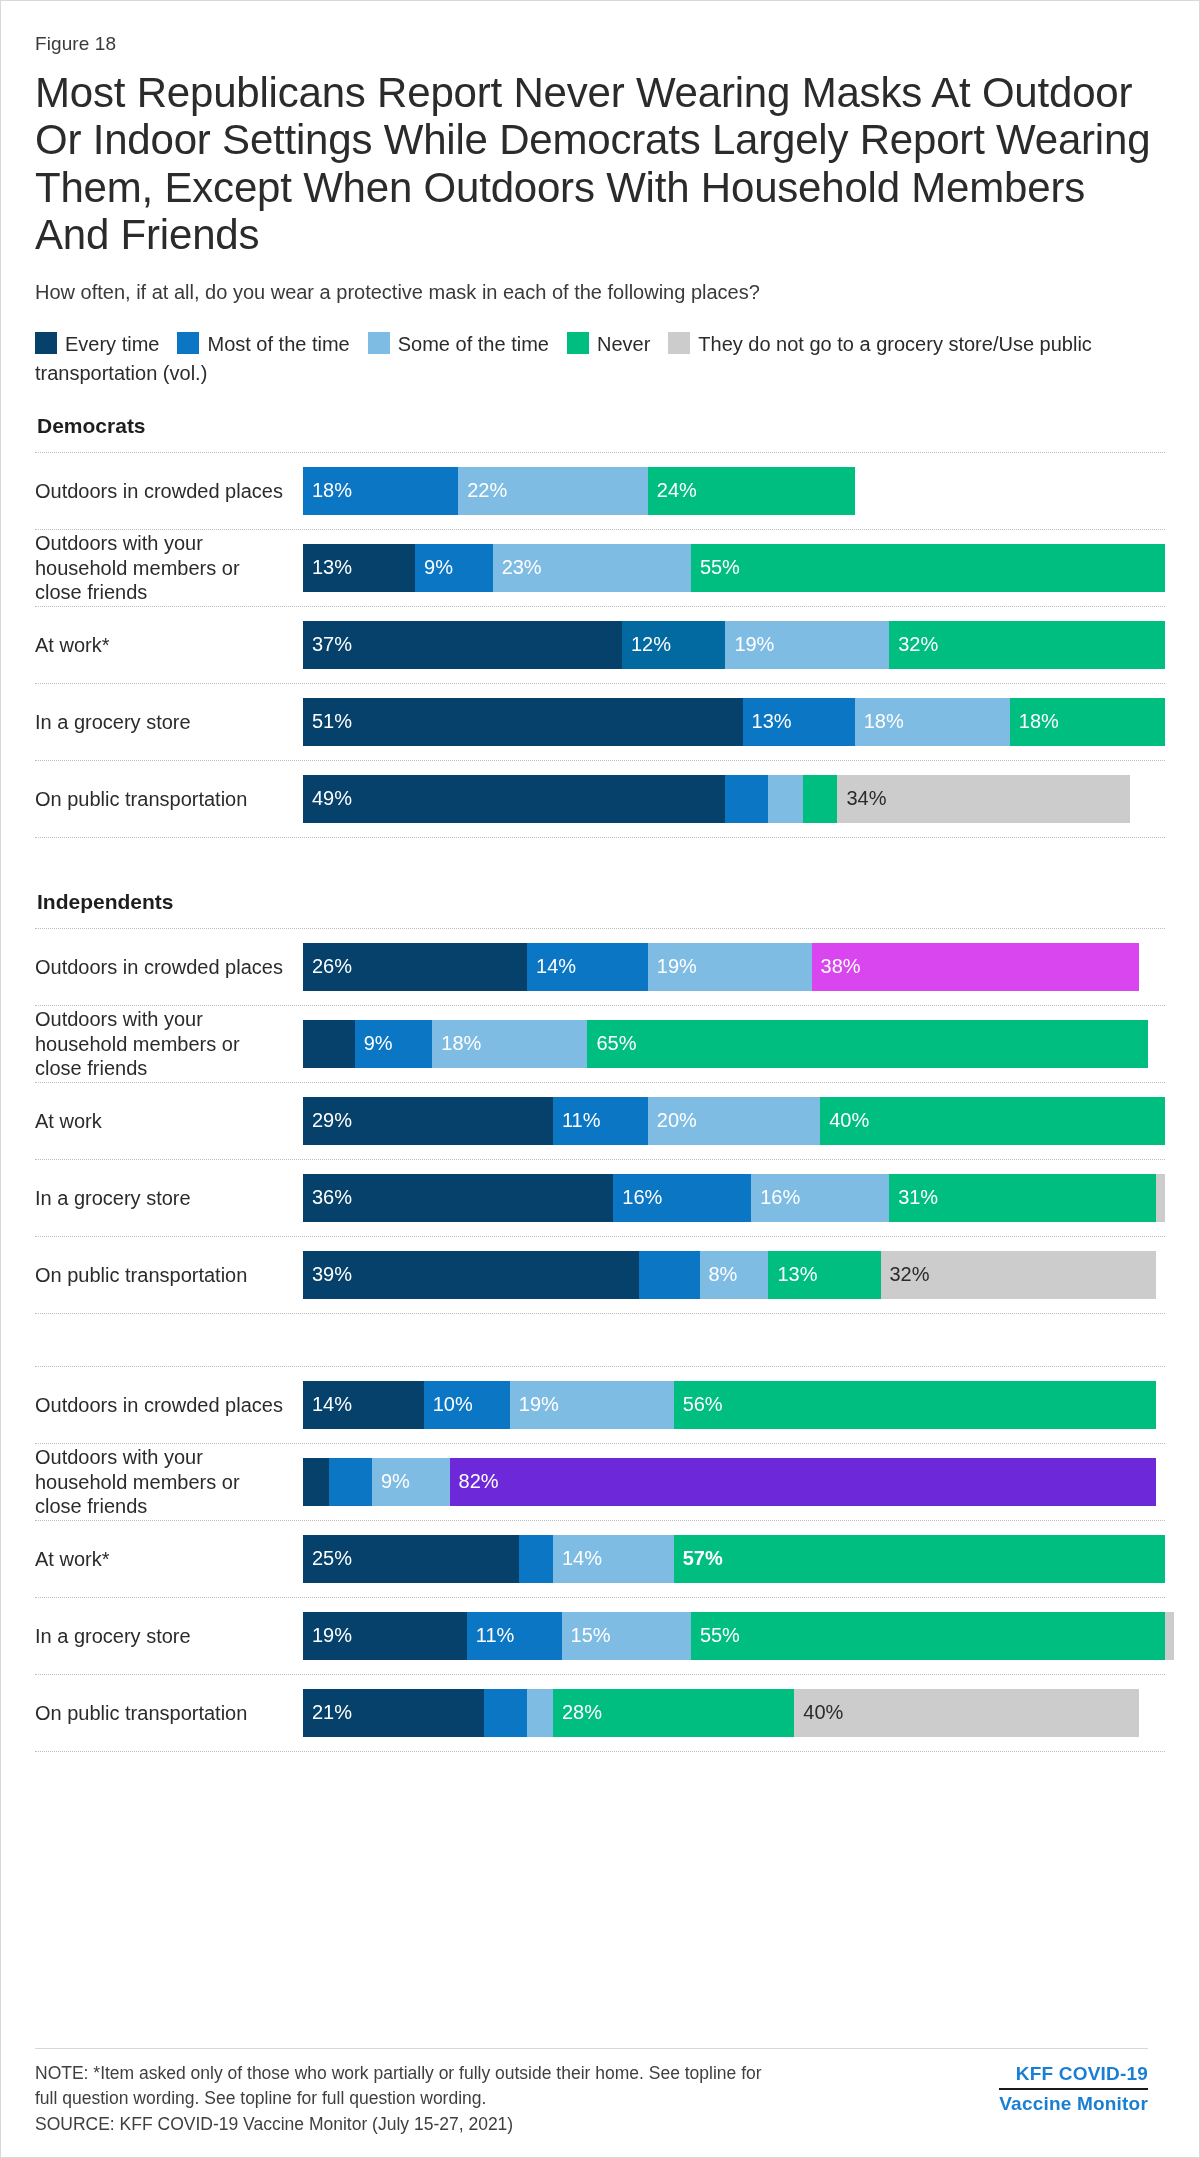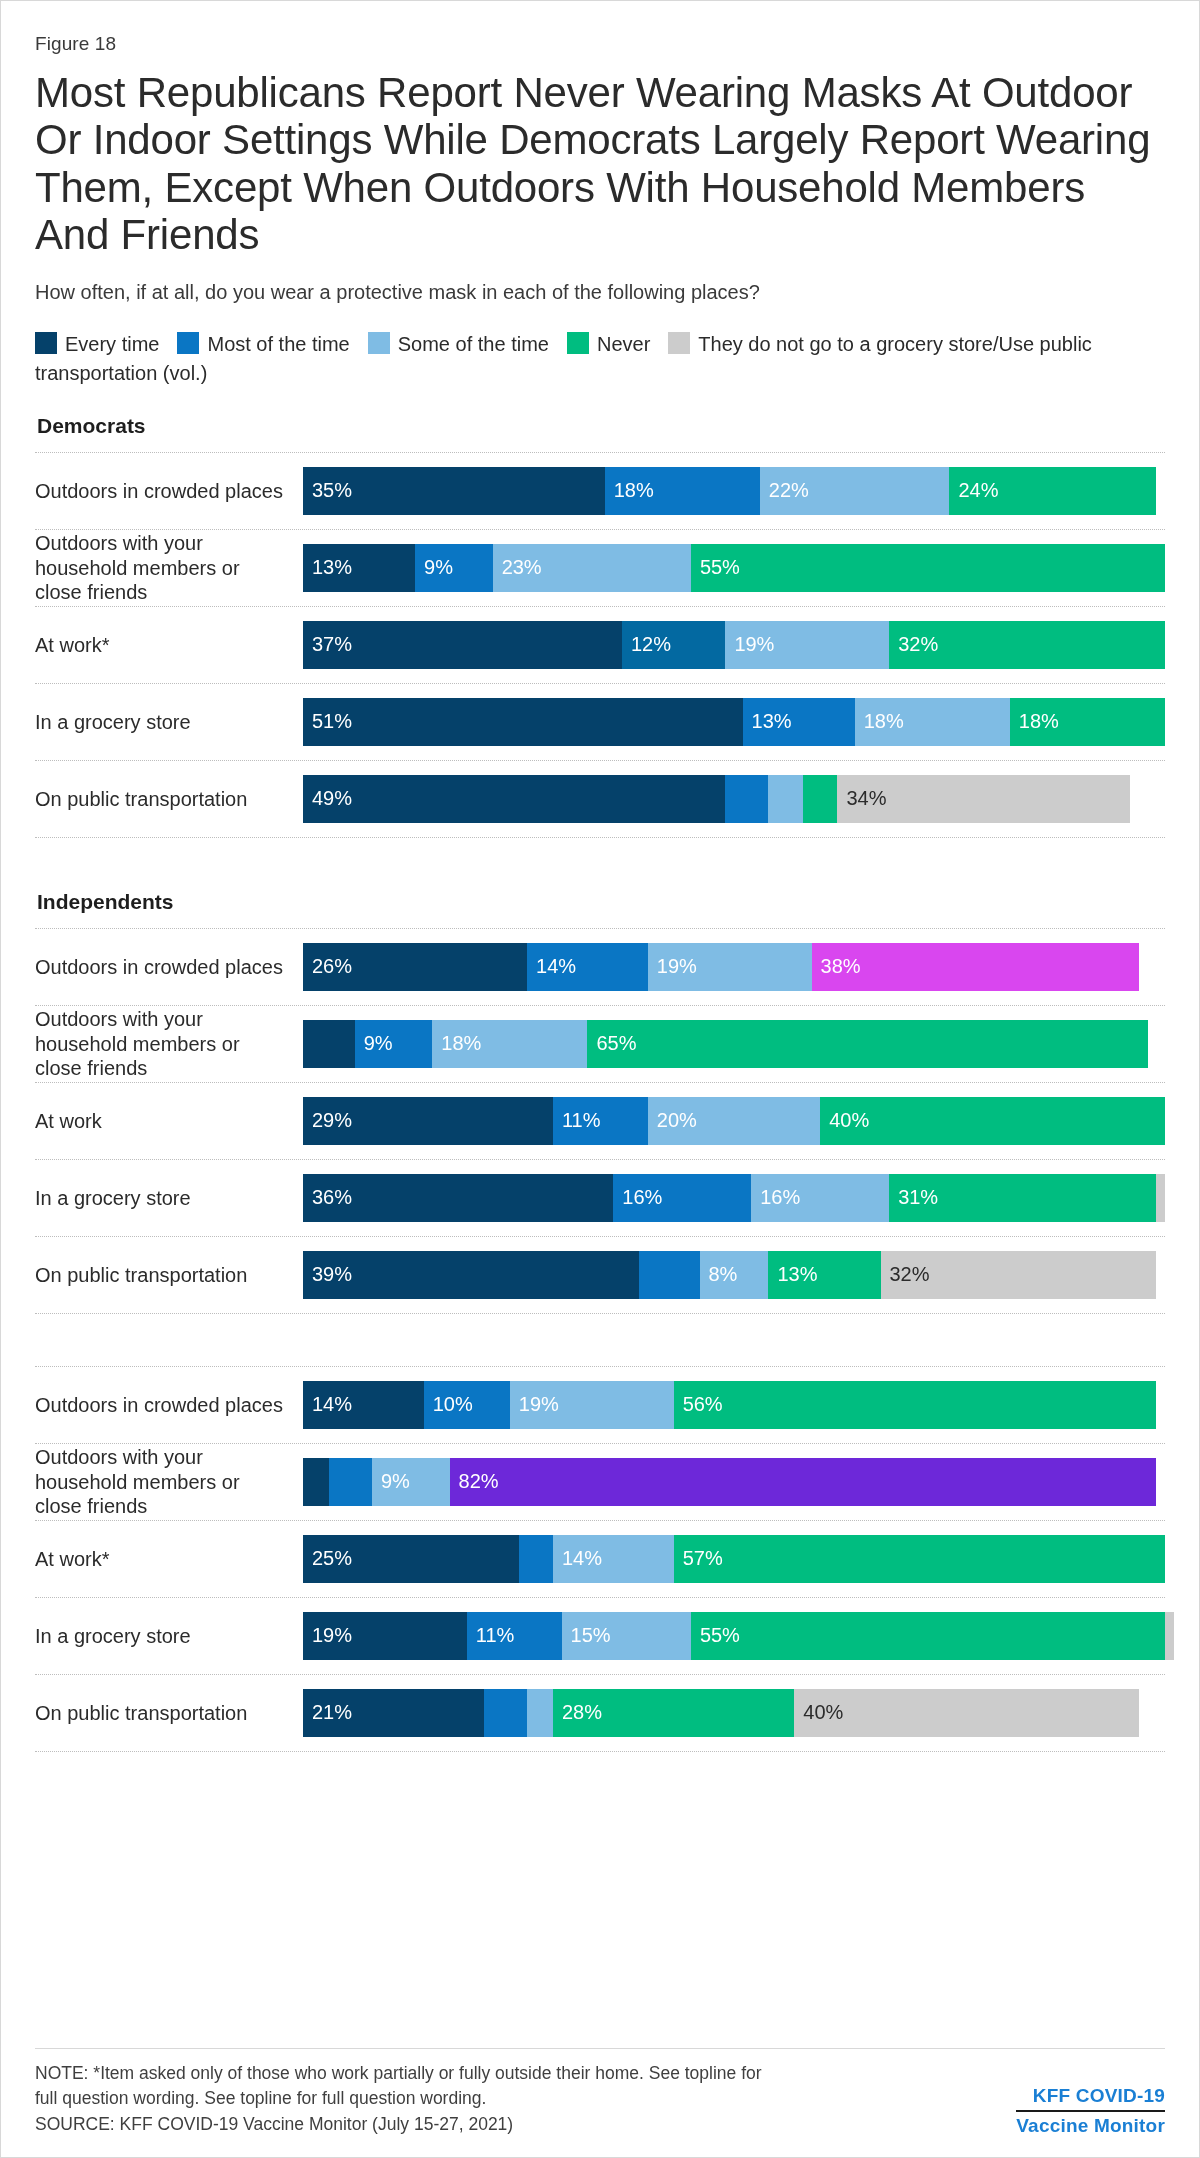--- a/index.html
+++ b/index.html
@@ -54,23 +54,23 @@
   .bar { display:flex; height:48px; width:100%; }
   .seg {
     display:flex; align-items:center;
     font-size:20px; color:#ffffff; overflow:hidden;
     padding-left:9px; white-space:nowrap;
   }
   .seg.dark-text { color:#2b2b2b; }
   .seg.no-label { padding-left:0; }
 
   .footer {
-    position:absolute; left:34px; right:34px; bottom:20px;
+    position:absolute; left:34px; right:51px; bottom:20px;
     border-top:1px solid #d8d8d8; padding-top:12px;
-    display:flex; align-items:flex-end; justify-content:space-between;
+    display:flex; align-items:flex-start; justify-content:space-between;
   }
   .footer-text { font-size:17.5px; line-height:1.45; color:#3f3f3f; max-width:880px; }
   .kff-logo { text-align:right; padding-top:2px; }
   .kff-line1 { font-size:19px; font-weight:bold; color:#1a7fd4; letter-spacing:.2px; }
   .kff-rule { height:2px; background:#1a1a1a; margin:3px 0 3px 0; }
   .kff-line2 { font-size:19px; font-weight:bold; color:#1a7fd4; letter-spacing:.2px; }
 </style>
 </head>
 <body>
 
@@ -83,23 +83,20 @@
   <div class="legend" id="legend"><span class="legend-item"><span class="swatch" style="background: rgb(5, 65, 106);"></span><span>Every time</span></span><span class="legend-item"><span class="swatch" style="background: rgb(10, 118, 196);"></span><span>Most of the time</span></span><span class="legend-item"><span class="swatch" style="background: rgb(127, 188, 228);"></span><span>Some of the time</span></span><span class="legend-item"><span class="swatch" style="background: rgb(0, 189, 128);"></span><span>Never</span></span><span class="legend-item wrap"><span class="swatch" style="background: rgb(204, 204, 204);"></span><span>They do not go to a grocery store/Use public transportation (vol.)</span></span></div>
 
   <div id="groups-container">
       <div class="group">
         <div class="group-title">Democrats</div>
         <div class="rows">
           <div class="row">
             <div class="row-label">Outdoors in crowded places</div>
             <div class="bar-wrap">
               <div class="bar">
-                <div class="seg" style="background: rgb(5, 65, 106); flex: 0 0 35%;">
-                  <span>35%</span>
-                </div>
                 <div class="seg" style="background: rgb(10, 118, 196); flex: 0 0 18%;">
                   <span>18%</span>
                 </div>
                 <div class="seg" style="background: rgb(127, 188, 228); flex: 0 0 22%;">
                   <span>22%</span>
                 </div>
                 <div class="seg" style="background: rgb(0, 189, 128); flex: 0 0 24%;">
                   <span>24%</span>
                 </div>
               </div>
@@ -322,21 +319,21 @@
             <div class="row-label">At work*</div>
             <div class="bar-wrap">
               <div class="bar">
                 <div class="seg" style="background: rgb(5, 65, 106); flex: 0 0 25%;">
                   <span>25%</span>
                 </div>
                 <div class="seg no-label" style="background: rgb(10, 118, 196); flex: 0 0 4%;"></div>
                 <div class="seg" style="background: rgb(127, 188, 228); flex: 0 0 14%;">
                   <span>14%</span>
                 </div>
-                <div class="seg" style="background: rgb(0, 189, 128); flex: 0 0 57%;">
+                <div class="seg" style="background: rgb(0, 189, 128); flex: 0 0 57%; font-weight: bold;">
                   <span>57%</span>
                 </div>
               </div>
             </div>
           </div>
           <div class="row">
             <div class="row-label">In a grocery store</div>
             <div class="bar-wrap">
               <div class="bar">
                 <div class="seg" style="background: rgb(5, 65, 106); flex: 0 0 19%;">

